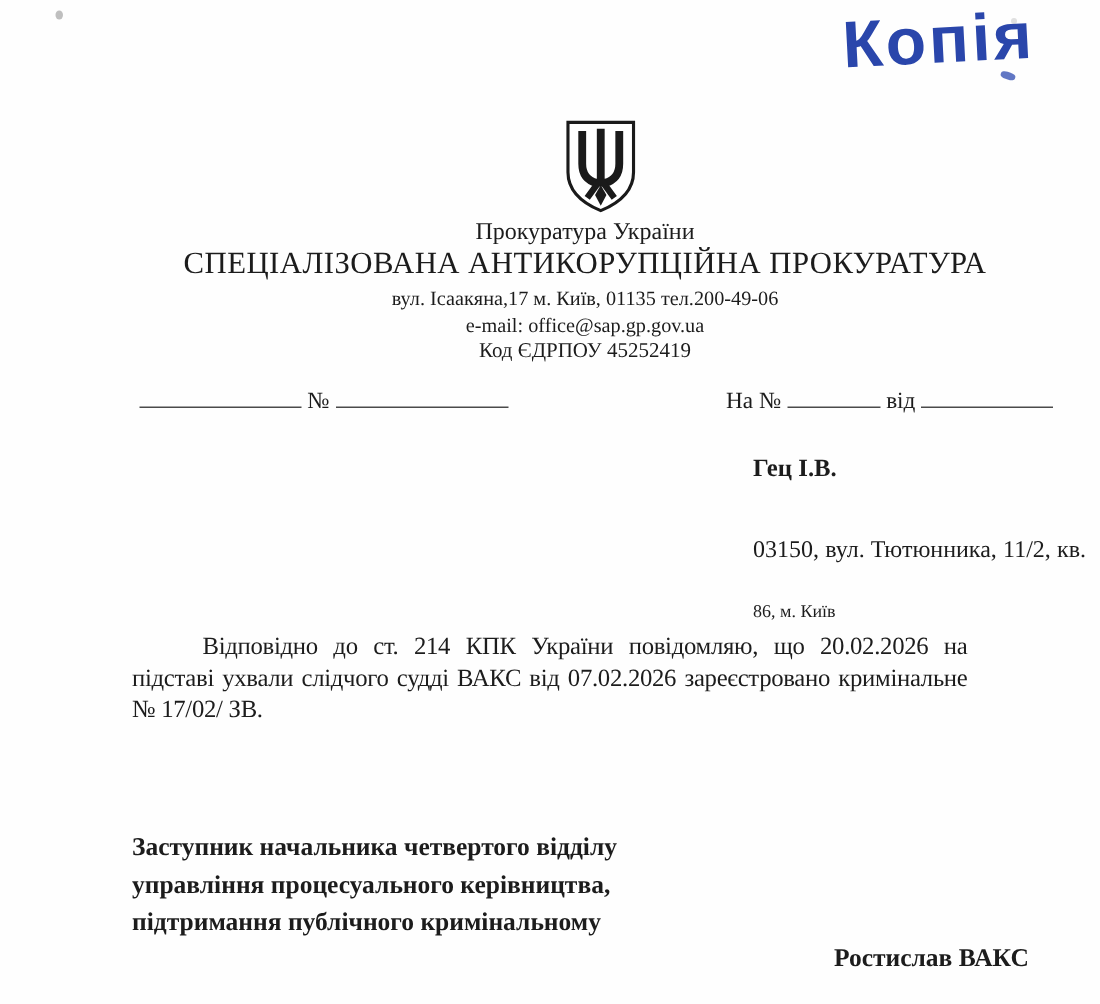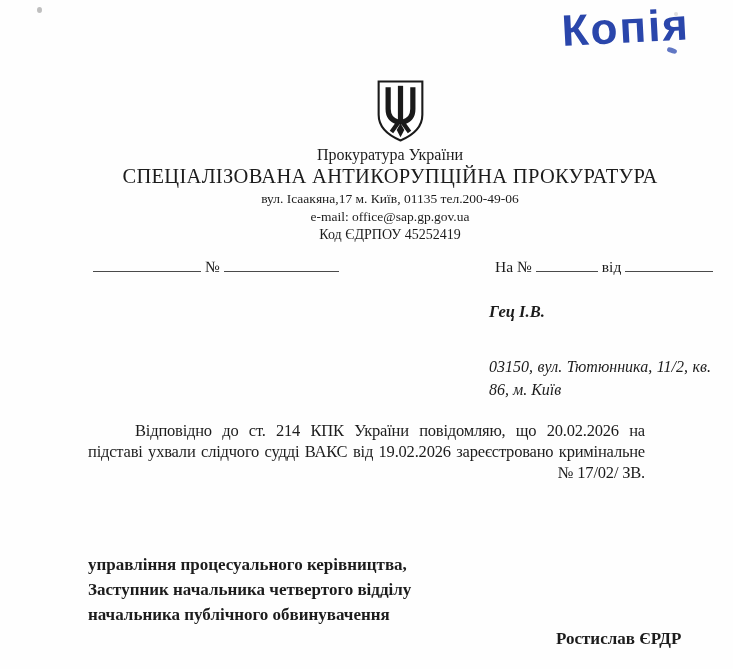--- a/index.html
+++ b/index.html
@@ -48,39 +48,39 @@
   .emblem { display: block; margin: 0 auto; transform: translateX(10px); }
   .org-parent { font-size: 16px; margin-top: 2px; }
   .org-name   { font-size: 20.5px; letter-spacing: .3px; margin-top: 1px; white-space: nowrap; }
   .org-addr   { font-size: 13.5px; margin-top: 3px; }
   .org-email  { font-size: 13.5px; margin-top: 2px; }
   .org-edrpou { font-size: 14px;   margin-top: 2px; }
 
   
   .refrow { position: absolute; top: 256px; left: 0; width: 733px; font-size: 15.5px; }
   .ref-left  { position: absolute; left: 93px; top: 0; white-space: nowrap; }
-  .ref-right { position: absolute; left: 495px; top: 0; white-space: nowrap; }
+  .ref-right { position: absolute; left: 484px; top: 0; white-space: nowrap; }
   .ul {
     display: inline-block;
     height: 15px;
     border-bottom: 1.5px solid #4a4a4a;
     vertical-align: baseline;
   }
   .ul-a { width: 108px; } .ul-b { width: 115px; margin-left: 4px; }
   .ul-c { width: 62px; margin: 0 4px; } .ul-d { width: 88px; margin-left: 4px; }
 
   
-  .recipient { position: absolute; left: 489px; top: 300px; width: 222px; font-style: italic; }
+  .recipient { position: absolute; left: 502px; top: 300px; width: 222px; }
   .rec-name { font-weight: bold; font-size: 16.5px; line-height: 23px; }
   .rec-addr1 { font-size: 16px; line-height: 23px; text-align: justify; text-align-last: justify; margin-top: 32px; }
-  .rec-addr2 { font-size: 16px; line-height: 23px; }
+  .rec-addr2 { font-size: 12px; line-height: 23px; margin-top: 18px; }
 
   
   .body-par { position: absolute; left: 88px; top: 392px; width: 557px; }
-  .bl { font-size: 16.5px; line-height: 21px; letter-spacing: -0.2px; white-space: nowrap; text-align: right; }
+  .bl { font-size: 16.5px; line-height: 21px; letter-spacing: -0.2px; white-space: nowrap; }
   .bl.just { white-space: normal; text-align: justify; text-align-last: justify; }
   .bl.indent { padding-left: 47px; margin-top: 28px; }
 
   .attachment {
     position: absolute; left: 88px; top: 514px;
     font-size: 14.5px; white-space: nowrap; letter-spacing: -0.1px;
   }
 
   
   .sig-titles { position: absolute; left: 88px; top: 552px; width: 420px; }
@@ -125,26 +125,26 @@
   </div>
 
   <div class="recipient">
     <div class="rec-name">Гец І.В.</div>
     <div class="rec-addr1">03150, вул. Тютюнника, 11/2, кв.</div>
     <div class="rec-addr2">86, м. Київ</div>
   </div>
 
   <div class="body-par">
     <div class="bl just indent">Відповідно до ст. 214 КПК України повідомляю, що 20.02.2026 на</div>
-    <div class="bl just">підставі ухвали слідчого судді ВАКС від 19.02.2026 зареєстровано кримінальне</div>
+    <div class="bl just">підставі ухвали слідчого судді ВАКС від 07.02.2026 зареєстровано кримінальне</div>
     <div class="bl">№ 17/02/ ЗВ.</div>
   </div>
 
 
   <div class="sig-titles">
+    <div class="sig-line">Заступник начальника четвертого відділу</div>
     <div class="sig-line">управління процесуального керівництва,</div>
-    <div class="sig-line">Заступник начальника четвертого відділу</div>
-    <div class="sig-line">начальника публічного обвинувачення</div>
+    <div class="sig-line">підтримання публічного кримінальному</div>
   </div>
 
-  <div class="sig-name">Ростислав ЄРДР</div>
+  <div class="sig-name">Ростислав ВАКС</div>
 
 </div>
 
 </body></html>

